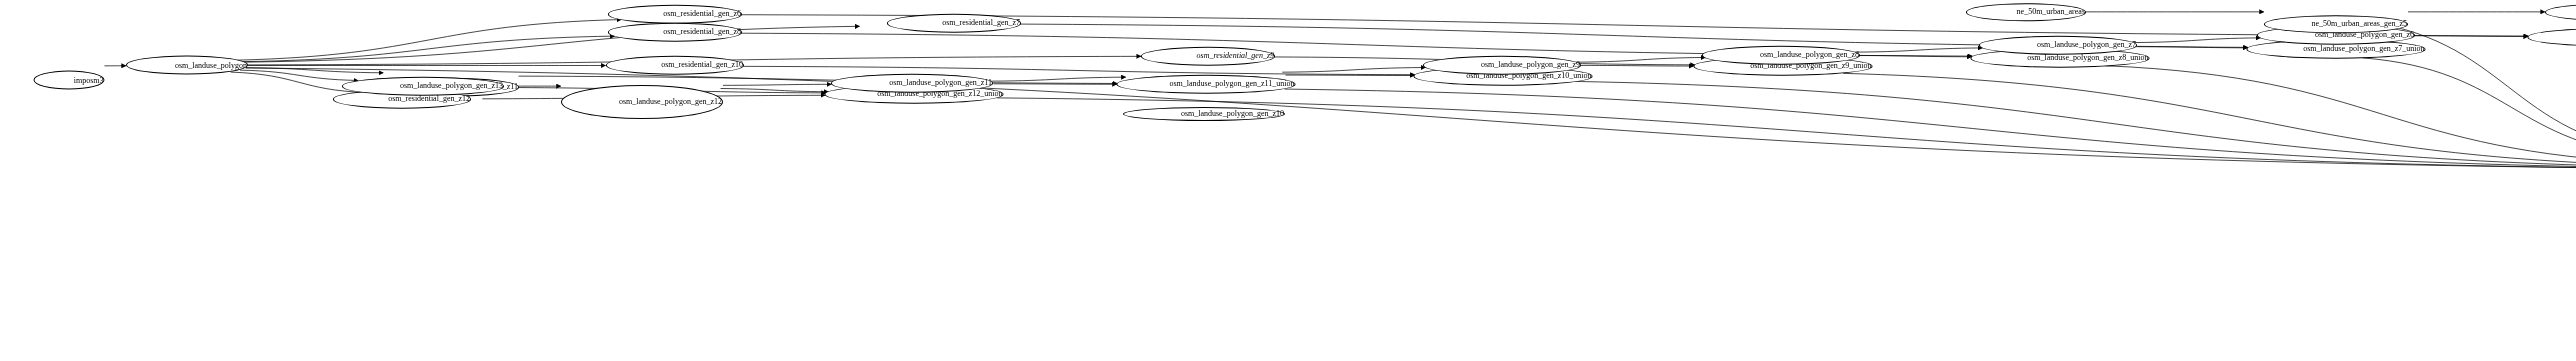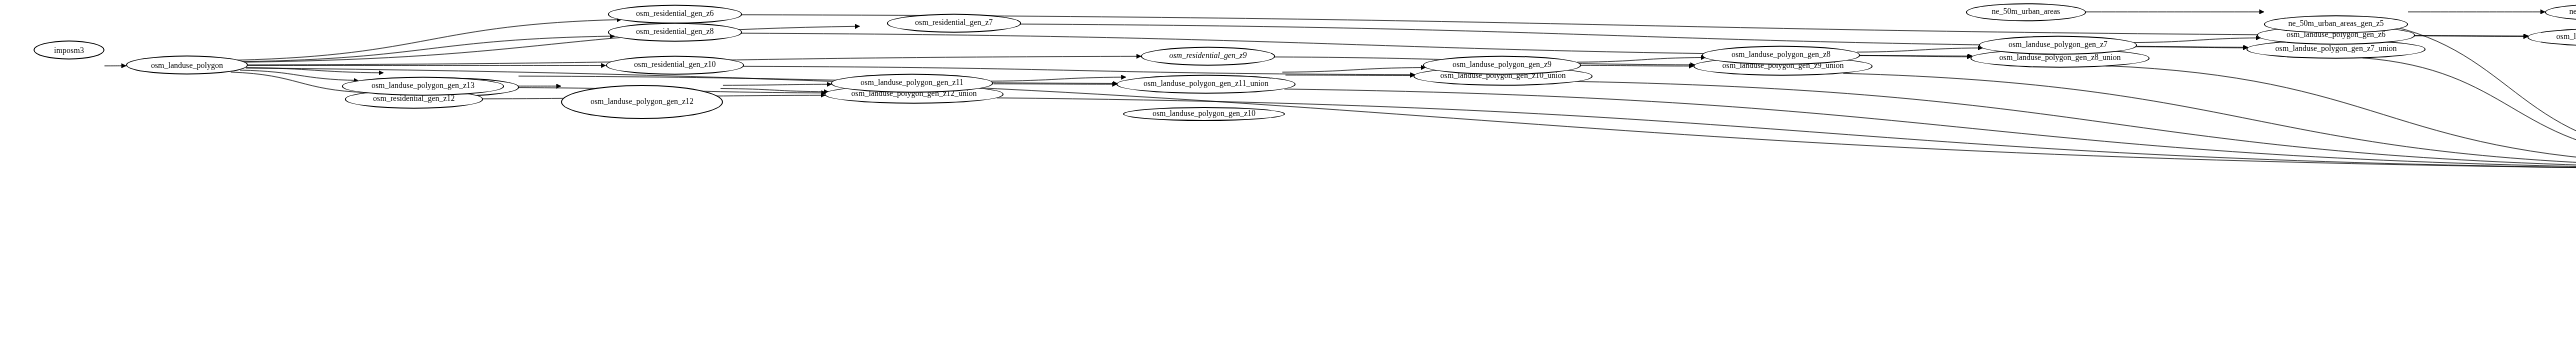--- a/index.html
+++ b/index.html
@@ -1,19 +1,19 @@
 <!DOCTYPE html>
 <html style="font-size:8.2px"><head>
 <meta charset="utf-8">
 <style>
   html,body{margin:0;padding:0;background:#ffffff;}
   body{width:2741px;height:362px;font-family:"Liberation Serif",serif;overflow:hidden;}
   #stage{position:relative;width:2741px;height:362px;background:#fff;}
   #edges{position:absolute;left:0;top:0;width:2741px;height:362px;}
-  .node{position:absolute;transform:translate(-50%,-50%);display:flex;align-items:center;justify-content:center;box-sizing:border-box;}
+  .node{position:absolute;transform:translate(-50%,-50%);display:flex;align-items:center;justify-content:flex-end;box-sizing:border-box;}
   .ellipse{border:0.7px solid #000;border-radius:50%;background:#fff;}
   .ellipse span{font-size:8px;color:#000;white-space:nowrap;line-height:1;}
 </style>
 </head>
 <body>
 
 <div id="stage">
   <svg id="edges" viewBox="0 0 5320 702" preserveAspectRatio="none" xmlns="http://www.w3.org/2000/svg">
     <defs>
       <marker id="arrow" viewBox="0 0 10 10" refX="9" refY="5" markerWidth="7" markerHeight="7" orient="auto-start-reverse">
@@ -61,21 +61,21 @@
         <path d="M 4585.402144326435 112.18382407780945 C 4875.201072163218 135.32703251969116, 4875.201072163218 281.900685984942, 5165 305.0438944268237" marker-end="url(#arrow)"></path>
         <path d="M 4086.9597664067555 127.49712319273071 C 4625.9798832033775 150.21684195948703, 4625.9798832033775 294.1083941489436, 5165 316.82811291569993" marker-end="url(#arrow)"></path>
         <path d="M 3577.526355053996 142.25435846247598 C 4371.263177526998 163.76745195183324, 4371.263177526998 300.01704405109587, 5165 321.5301375404531" marker-end="url(#arrow)"></path>
         <path d="M 3056.218051395387 157.8872241099417 C 4110.609025697693 177.83143045269136, 4110.609025697693 304.14473729010587, 5165 324.08894363285555" marker-end="url(#arrow)"></path>
         <path d="M 2492.6786265611136 172.69614100756928 C 3828.839313280557 191.05728951712453, 3828.839313280557 307.3445634109745, 5165 325.7057119205298" marker-end="url(#arrow)"></path>
         <path d="M 1934.6506927352636 189.81028178148478 C 3549.825346367632 206.2513311363891, 3549.825346367632 310.3779770507831, 5165 326.8190264056874" marker-end="url(#arrow)"></path>
       </g>
   </svg>
 
   <div id="node-layer">
-      <div class="node ellipse" style="left: 69px; top: 50px; width: 71px; height: 19px;">
+      <div class="node ellipse" style="left: 69px; top: 80px; width: 71px; height: 19px;">
         <span>imposm3</span>
       </div>
       <div class="node ellipse" style="left: 187px; top: 65px; width: 122px; height: 19px;">
         <span>osm_landuse_polygon</span>
       </div>
       <div class="node ellipse" style="left: 675px; top: 14px; width: 134px; height: 18.5px;">
         <span>osm_residential_gen_z6</span>
       </div>
       <div class="node ellipse" style="left: 954px; top: 23px; width: 134px; height: 18.5px;">
         <span>osm_residential_gen_z7</span>
@@ -85,21 +85,21 @@
       </div>
       <div class="node ellipse" style="left: 1208px; top: 56px; width: 134px; height: 18.5px; font-style: italic;">
         <span>osm_residential_gen_z9</span>
       </div>
       <div class="node ellipse" style="left: 675px; top: 65px; width: 138px; height: 18.5px;">
         <span>osm_residential_gen_z10</span>
       </div>
       <div class="node ellipse" style="left: 450px; top: 75px; width: 138px; height: 18.5px; margin-top: 12px;">
         <span>osm_residential_gen_z11</span>
       </div>
-      <div class="node ellipse" style="left: 414px; top: 99px; width: 138px; height: 18.5px;">
+      <div class="node ellipse" style="left: 402px; top: 99px; width: 138px; height: 18.5px;">
         <span>osm_residential_gen_z12</span>
       </div>
       <div class="node ellipse" style="left: 423px; top: 86px; width: 162px; height: 18.5px;">
         <span>osm_landuse_polygon_gen_z13</span>
       </div>
       <div class="node ellipse" style="left: 642px; top: 102px; width: 162px; height: 34px;">
         <span>osm_landuse_polygon_gen_z12</span>
       </div>
       <div class="node ellipse" style="left: 914px; top: 94px; width: 179px; height: 18.5px;">
         <span>osm_landuse_polygon_gen_z12_union</span>

